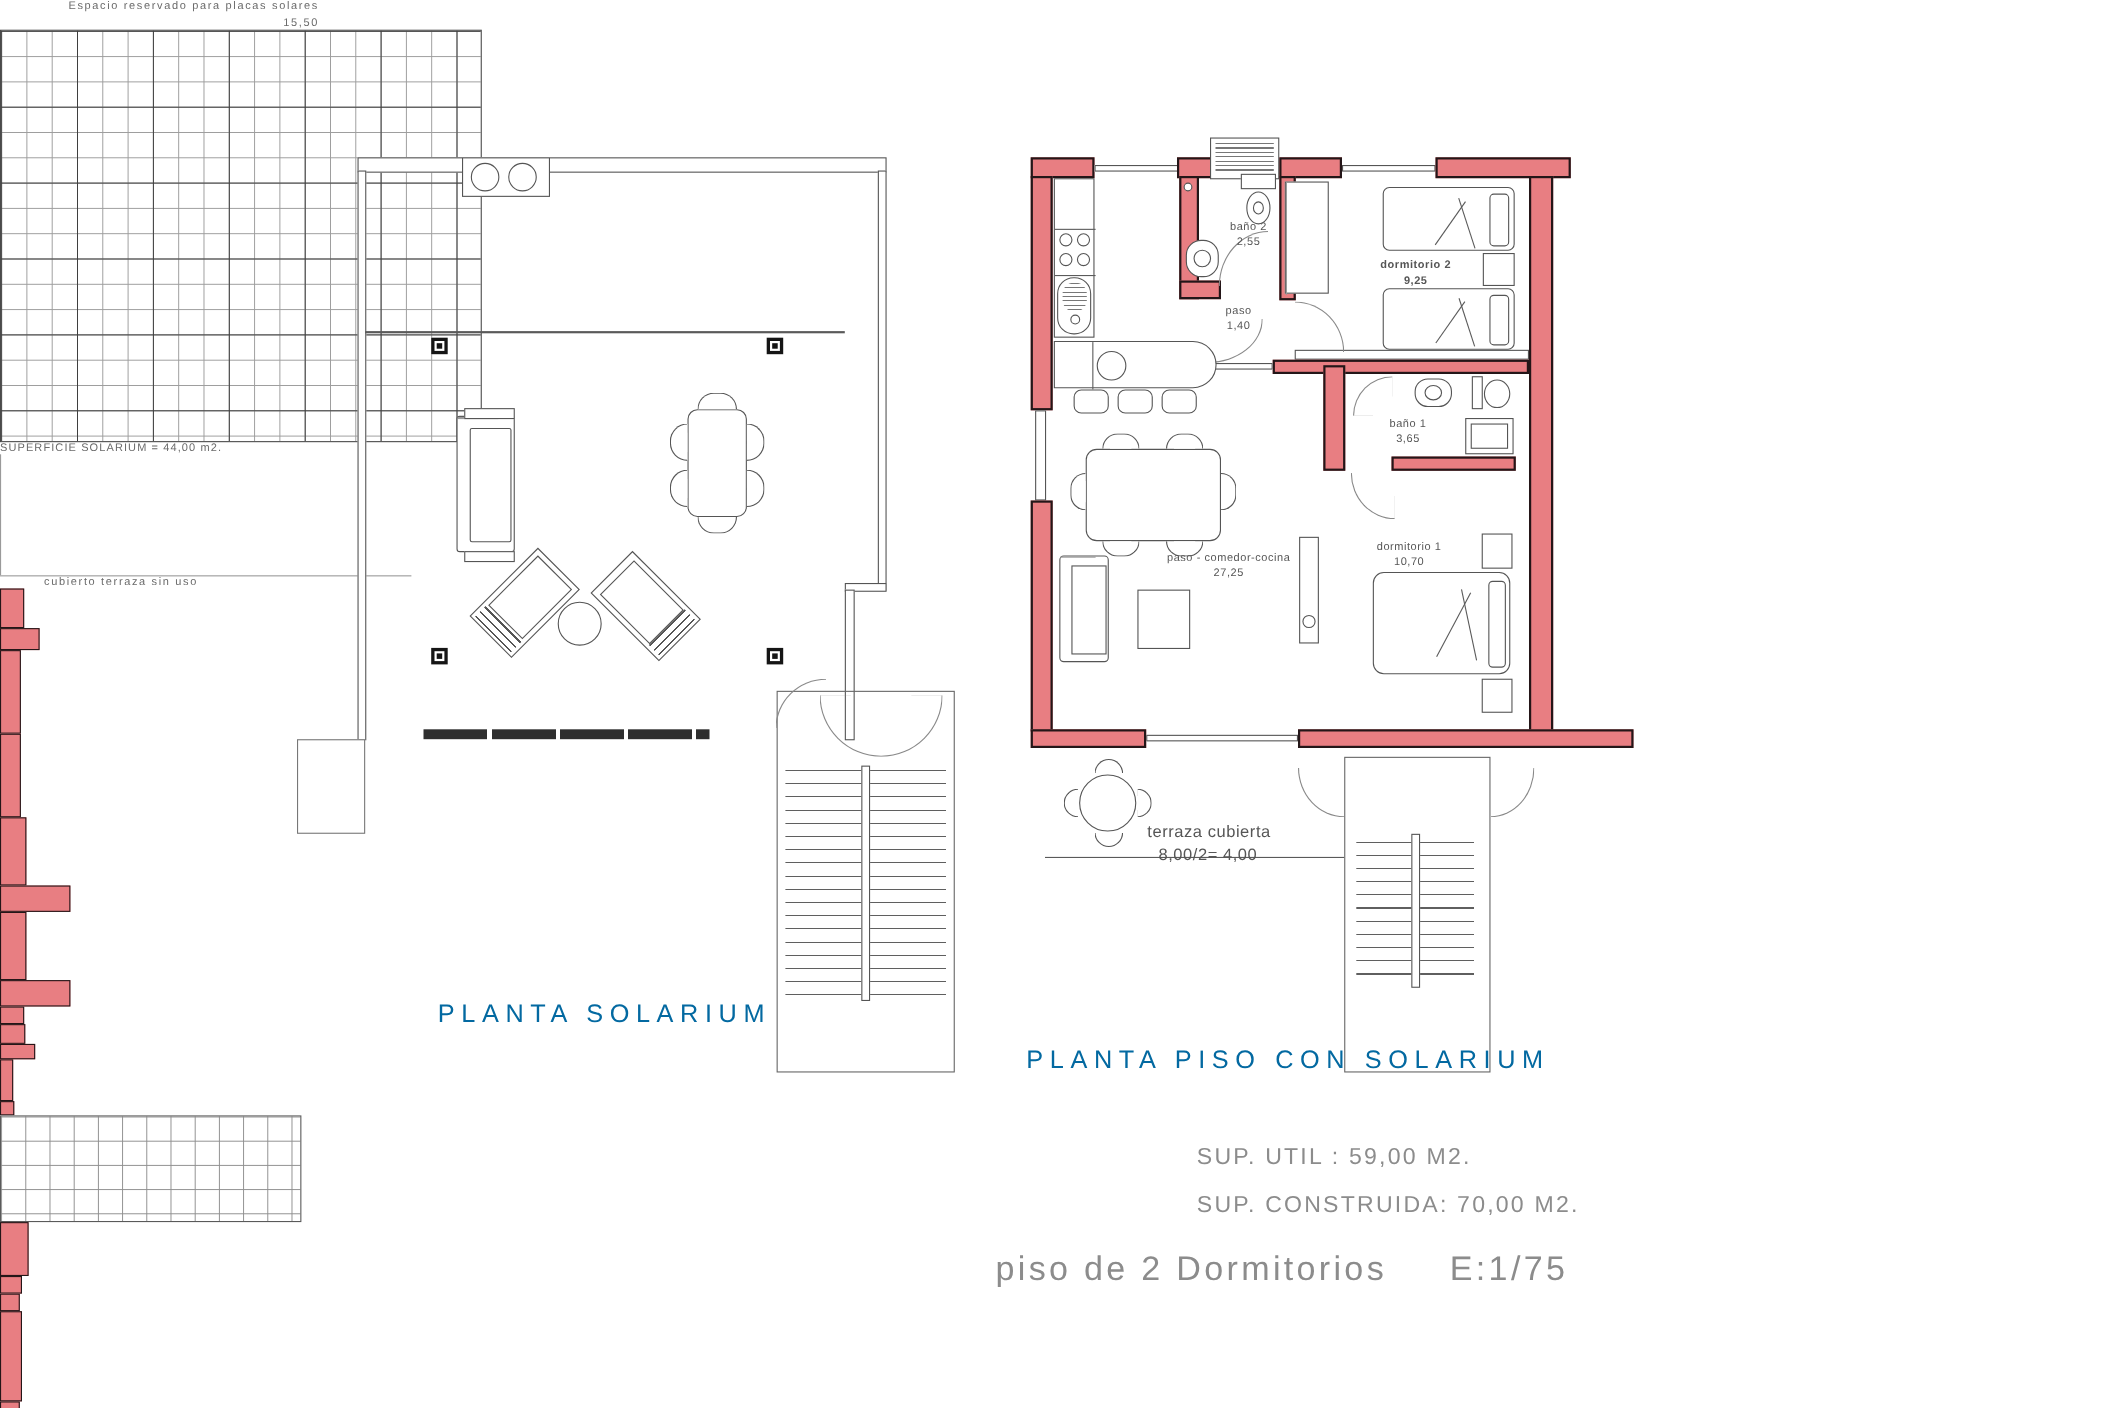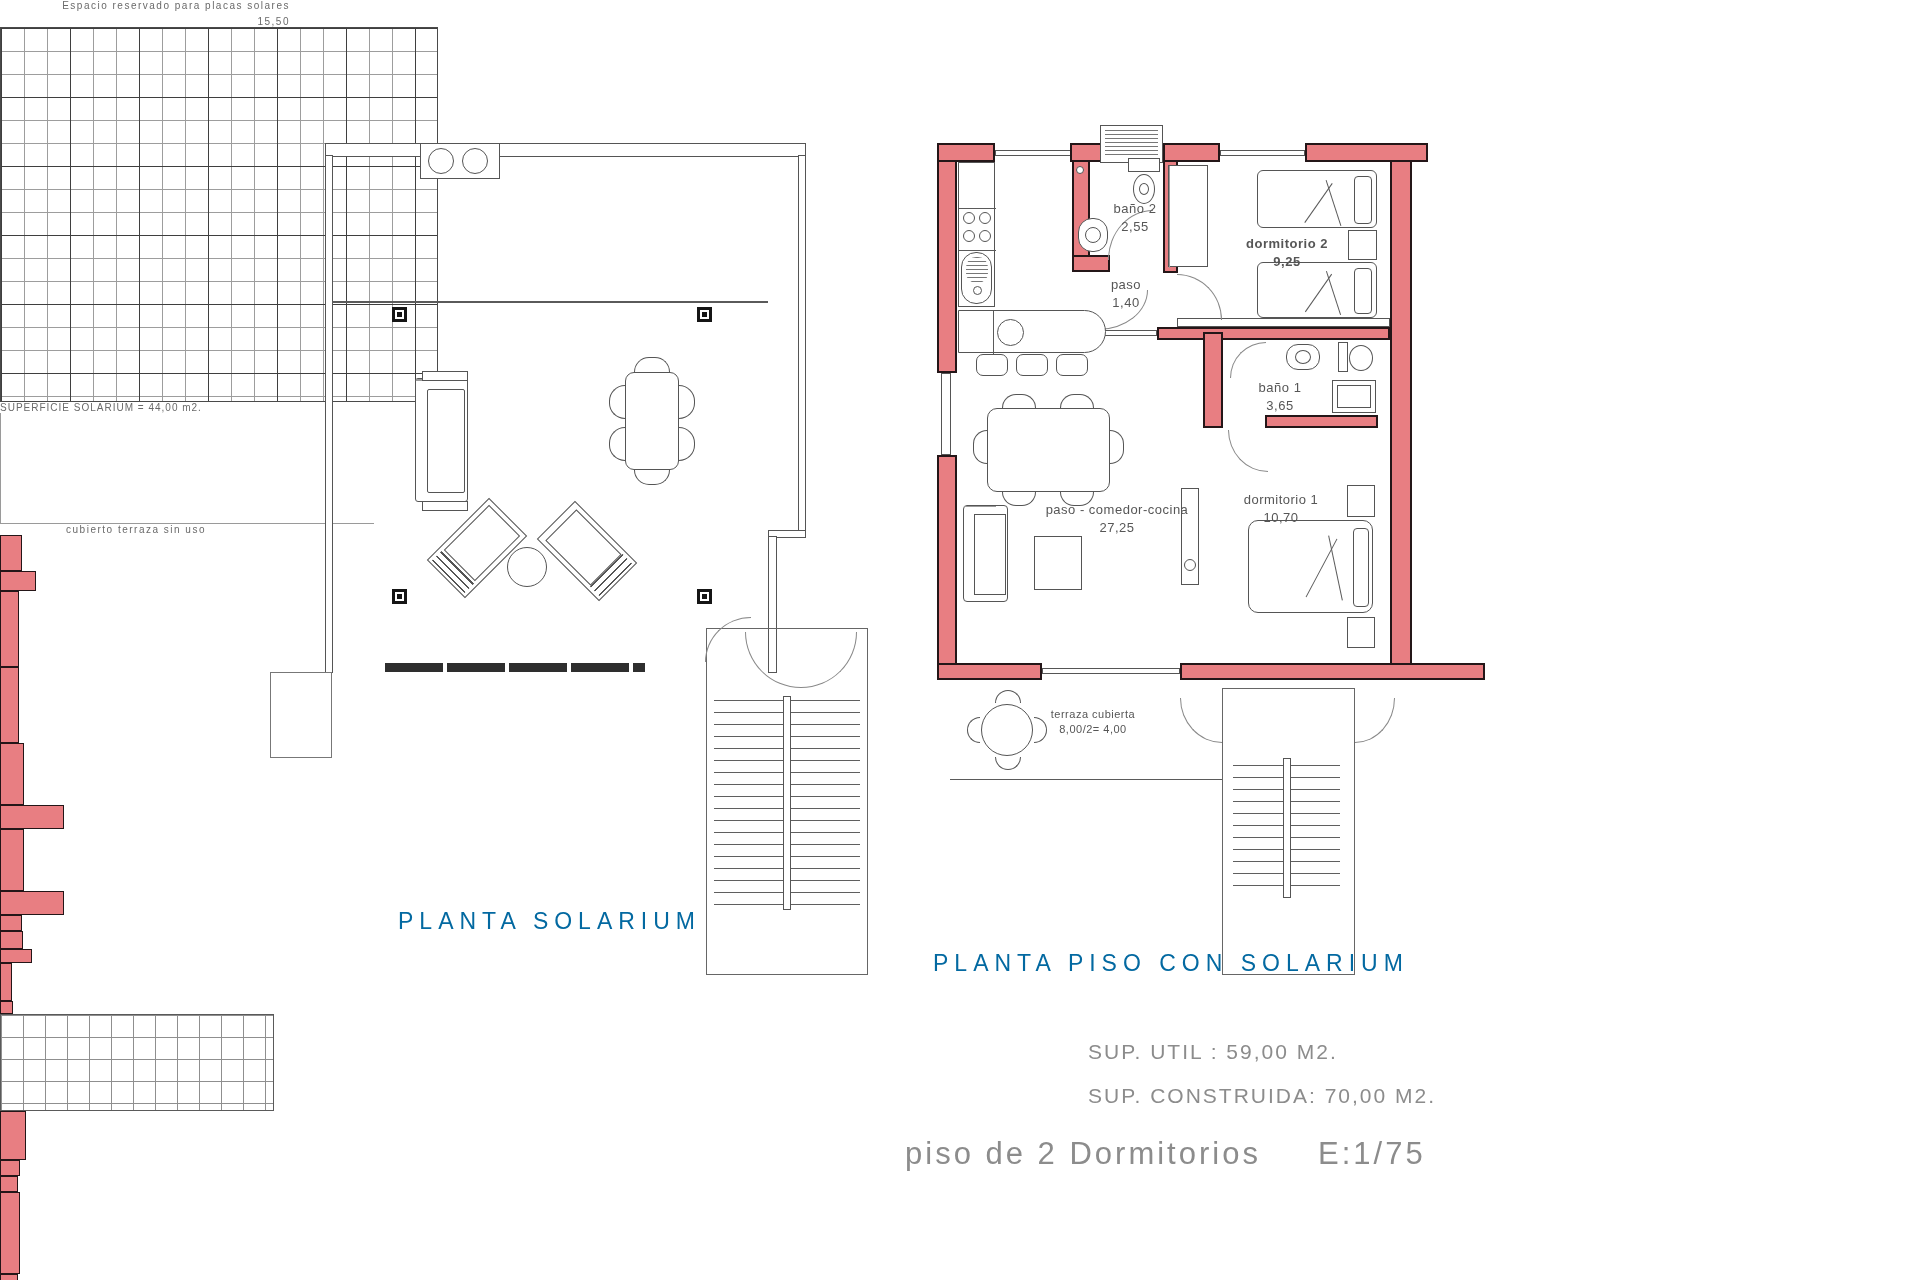--- a/index.html
+++ b/index.html
@@ -35,21 +35,21 @@
   .grid-sol{background-image:
       linear-gradient(#3f3f3f 1px,transparent 1px),linear-gradient(90deg,#3f3f3f 1px,transparent 1px),
       linear-gradient(#9d9d9d 1px,transparent 1px),linear-gradient(90deg,#9d9d9d 1px,transparent 1px);
       background-size:69px 69px,69px 69px,23px 23px,23px 23px;border:1px solid #4a4a4a;background-color:#fff;}
   .grid-ter{background-image:
       linear-gradient(#8f8f8f 1px,transparent 1px),linear-gradient(90deg,#8f8f8f 1px,transparent 1px);
       background-size:22px 22px;border:1px solid #5a5a5a;background-color:#fff;}
   .treads{background-image:repeating-linear-gradient(180deg,#5f5f5f 0 1px,transparent 1px 12px);}
   .hatch{background:repeating-linear-gradient(90deg,#2e2e2e 0 58px,#ffffff 58px 62px);}
   
-  .lbl{font-size:13px;line-height:1.4;color:#565656;text-align:center;letter-spacing:.5px;white-space:nowrap;}
+  .lbl{font-size:10px;line-height:1.4;color:#565656;text-align:center;letter-spacing:.5px;white-space:nowrap;}
   .cad-title{font-size:23px;color:#0369a1;letter-spacing:6px;white-space:nowrap;margin-top:22px;}
   .cad-sum{font-size:21px;color:#8c8c8c;letter-spacing:2px;white-space:nowrap;}
   .cad-big{font-size:31px;color:#8c8c8c;letter-spacing:3px;white-space:nowrap;}
   .note{font-size:10px;color:#6a6a6a;letter-spacing:1.5px;text-align:right;white-space:nowrap;}
   .stripes{background:repeating-linear-gradient(90deg,#555 0 1.5px,transparent 1.5px 6px);}
   .stripes-v{background:repeating-linear-gradient(180deg,#777 0 1px,transparent 1px 4px);}
 </style>
 </head>
 <body>
 
@@ -106,21 +106,21 @@
       <div class="furn" style="left:6px;top:4px;width:64px;height:44px;"></div>
       <div class="stripes" style="position:absolute;left:70px;top:3px;width:16px;height:46px;"></div>
     </div>
     <div class="furn" style="left:507px;top:547px;width:40px;height:40px;border-radius:50%;"></div>
 
     <div class="hatch" style="position:absolute;left:385px;top:663px;width:260px;height:9px;"></div>
 
     <div class="tw" style="left:270px;top:672px;width:62px;height:86px;border-color:#777;"></div>
     <div class="ln-lt" style="left:332px;top:672px;width:1px;height:110px;"></div>
     <div class="ln-lt" style="left:332px;top:781px;width:374px;height:1px;"></div>
-    <div class="note" style="left:415px;top:709px;width:180px;padding-left:26px;">cubierto terraza sin uso</div>
+    <div class="note" style="left:415px;top:709px;width:180px;">cubierto terraza sin uso</div>
 
     <div class="cad-title" style="position:absolute;left:398px;top:886px;">PLANTA SOLARIUM</div>
   </div>
 
   <div>
     <div class="tw" style="left:706px;top:628px;width:162px;height:347px;border-color:#666;background:transparent;"></div>
     <div class="arc arc-tl" style="left:705px;top:617px;width:46px;height:45px;"></div>
     <div class="semi-s" style="left:745px;top:632px;width:112px;height:56px;"></div>
 
     <div class="rw-s" style="left:688px;top:660px;width:20px;height:34px;"></div>
@@ -281,21 +281,21 @@
       <div>3,65</div>
     </div>
     <div class="lbl" style="left:1231px;top:491px;width:100px;">
       <div>dormitorio 1</div>
       <div>10,70</div>
     </div>
     <div class="lbl" style="left:1037px;top:501px;width:160px;">
       <div>paso - comedor-cocina</div>
       <div>27,25</div>
     </div>
-    <div class="lbl" style="left:1043px;top:707px;width:100px;font-size:11px;">
+    <div class="lbl" style="left:1043px;top:746px;width:100px;font-size:15px;text-align:right;">
       <div>terraza cubierta</div>
       <div>8,00/2= 4,00</div>
     </div>
 
     <div class="cad-title" style="position:absolute;left:933px;top:928px;">PLANTA PISO CON SOLARIUM</div>
   </div>
 
   <div>
     <div class="tw" style="left:1222px;top:688px;width:133px;height:287px;border-color:#666;background:transparent;"></div>
     <div class="arc arc-bl" style="left:1180px;top:698px;width:42px;height:45px;"></div>

